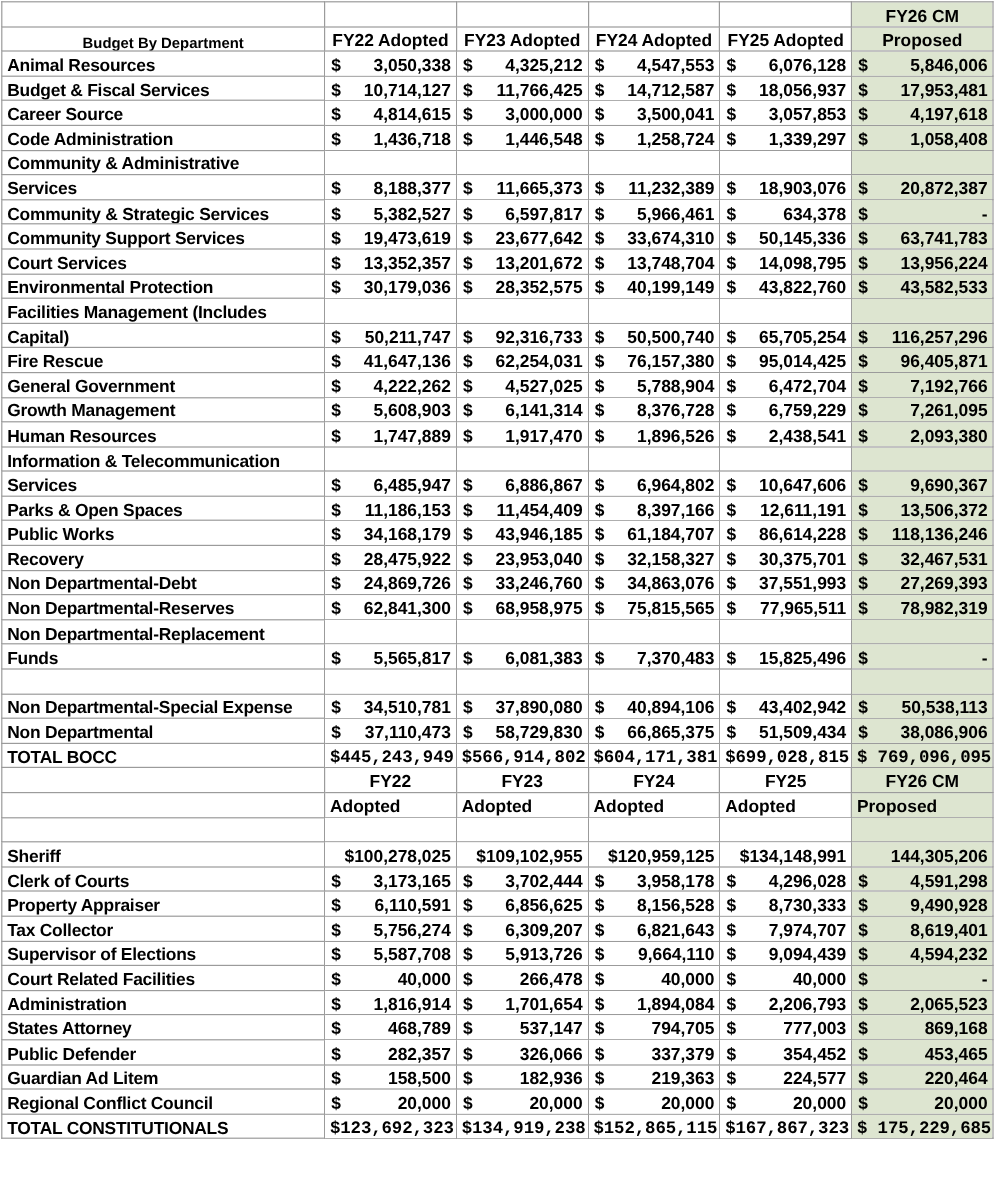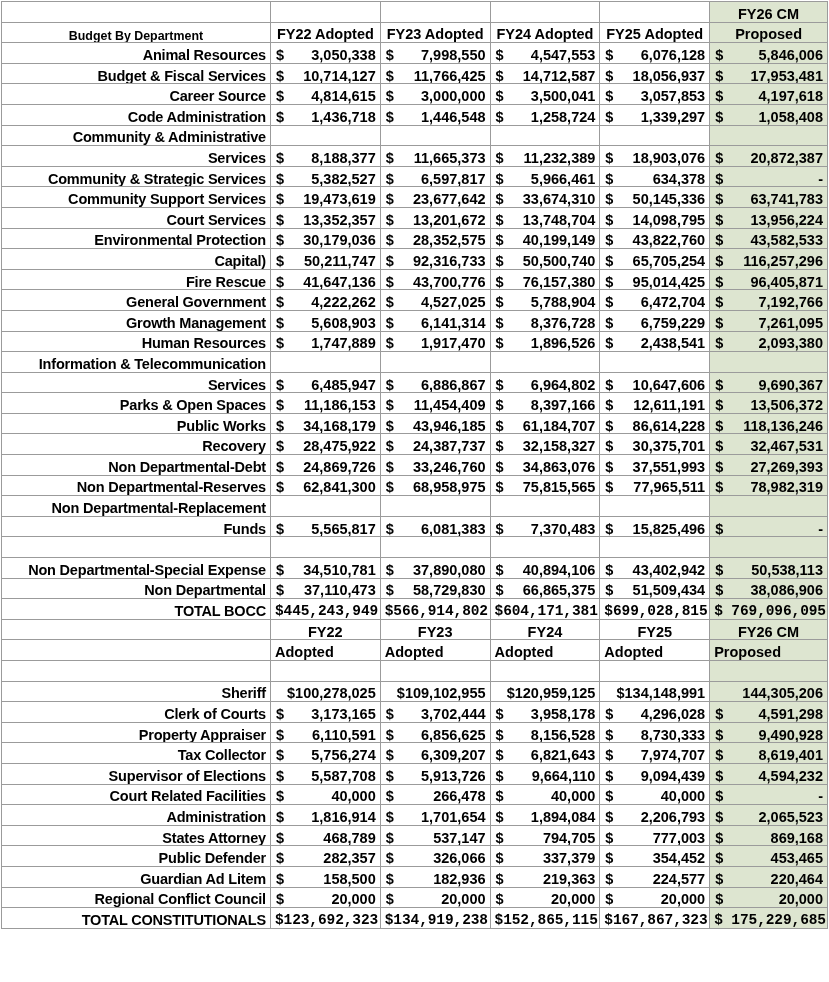--- a/index.html
+++ b/index.html
@@ -44,21 +44,21 @@
     vertical-align: bottom;
     white-space: nowrap;
     overflow: hidden;
     background: #ffffff;
   }
 
   
   table.budget { border: 1px solid #000; }
 
   .dept {
-    text-align: right;
+    text-align: left;
     letter-spacing: -0.2px;
   }
   .num {
     text-align: right;
     font-weight: normal;
     position: relative;
     padding-right: 5px;
   }
   .num .dollar {
     position: absolute;
@@ -169,21 +169,21 @@
           <td class="deptlabel">Budget By Department</td>
           <td class="ctr ">FY22 Adopted</td>
           <td class="ctr ">FY23 Adopted</td>
           <td class="ctr ">FY24 Adopted</td>
           <td class="ctr ">FY25 Adopted</td>
           <td class="ctr hl">Proposed</td>
         </tr>
         <tr>
           <td class="dept">Animal Resources</td>
           <td class="num "><span class="dollar">$</span><span class="amt">3,050,338</span></td>
-          <td class="num "><span class="dollar">$</span><span class="amt">7,998,550</span></td>
+          <td class="num "><span class="dollar">$</span><span class="amt">4,325,212</span></td>
           <td class="num "><span class="dollar">$</span><span class="amt">4,547,553</span></td>
           <td class="num "><span class="dollar">$</span><span class="amt">6,076,128</span></td>
           <td class="num hl"><span class="dollar">$</span><span class="amt">5,846,006</span></td>
         </tr>
         <tr>
           <td class="dept">Budget &amp; Fiscal Services</td>
           <td class="num "><span class="dollar">$</span><span class="amt">10,714,127</span></td>
           <td class="num "><span class="dollar">$</span><span class="amt">11,766,425</span></td>
           <td class="num "><span class="dollar">$</span><span class="amt">14,712,587</span></td>
           <td class="num "><span class="dollar">$</span><span class="amt">18,056,937</span></td>
@@ -246,32 +246,40 @@
           <td class="num hl"><span class="dollar">$</span><span class="amt">13,956,224</span></td>
         </tr>
         <tr>
           <td class="dept">Environmental Protection</td>
           <td class="num "><span class="dollar">$</span><span class="amt">30,179,036</span></td>
           <td class="num "><span class="dollar">$</span><span class="amt">28,352,575</span></td>
           <td class="num "><span class="dollar">$</span><span class="amt">40,199,149</span></td>
           <td class="num "><span class="dollar">$</span><span class="amt">43,822,760</span></td>
           <td class="num hl"><span class="dollar">$</span><span class="amt">43,582,533</span></td>
         </tr>
+        <tr class="wrap-top">
+          <td class="dept">Facilities Management (Includes</td>
+          <td class="num "></td>
+          <td class="num "></td>
+          <td class="num "></td>
+          <td class="num "></td>
+          <td class="num hl"></td>
+        </tr>
         <tr class="wrap-bot">
           <td class="dept">Capital)</td>
           <td class="num "><span class="dollar">$</span><span class="amt">50,211,747</span></td>
           <td class="num "><span class="dollar">$</span><span class="amt">92,316,733</span></td>
           <td class="num "><span class="dollar">$</span><span class="amt">50,500,740</span></td>
           <td class="num "><span class="dollar">$</span><span class="amt">65,705,254</span></td>
           <td class="num hl"><span class="dollar">$</span><span class="amt">116,257,296</span></td>
         </tr>
         <tr>
           <td class="dept">Fire Rescue</td>
           <td class="num "><span class="dollar">$</span><span class="amt">41,647,136</span></td>
-          <td class="num "><span class="dollar">$</span><span class="amt">43,700,776</span></td>
+          <td class="num "><span class="dollar">$</span><span class="amt">62,254,031</span></td>
           <td class="num "><span class="dollar">$</span><span class="amt">76,157,380</span></td>
           <td class="num "><span class="dollar">$</span><span class="amt">95,014,425</span></td>
           <td class="num hl"><span class="dollar">$</span><span class="amt">96,405,871</span></td>
         </tr>
         <tr>
           <td class="dept">General Government</td>
           <td class="num "><span class="dollar">$</span><span class="amt">4,222,262</span></td>
           <td class="num "><span class="dollar">$</span><span class="amt">4,527,025</span></td>
           <td class="num "><span class="dollar">$</span><span class="amt">5,788,904</span></td>
           <td class="num "><span class="dollar">$</span><span class="amt">6,472,704</span></td>
@@ -321,21 +329,21 @@
           <td class="dept">Public Works</td>
           <td class="num "><span class="dollar">$</span><span class="amt">34,168,179</span></td>
           <td class="num "><span class="dollar">$</span><span class="amt">43,946,185</span></td>
           <td class="num "><span class="dollar">$</span><span class="amt">61,184,707</span></td>
           <td class="num "><span class="dollar">$</span><span class="amt">86,614,228</span></td>
           <td class="num hl"><span class="dollar">$</span><span class="amt">118,136,246</span></td>
         </tr>
         <tr class="wrap-bot">
           <td class="dept">Recovery</td>
           <td class="num "><span class="dollar">$</span><span class="amt">28,475,922</span></td>
-          <td class="num "><span class="dollar">$</span><span class="amt">24,387,737</span></td>
+          <td class="num "><span class="dollar">$</span><span class="amt">23,953,040</span></td>
           <td class="num "><span class="dollar">$</span><span class="amt">32,158,327</span></td>
           <td class="num "><span class="dollar">$</span><span class="amt">30,375,701</span></td>
           <td class="num hl"><span class="dollar">$</span><span class="amt">32,467,531</span></td>
         </tr>
         <tr>
           <td class="dept">Non Departmental-Debt</td>
           <td class="num "><span class="dollar">$</span><span class="amt">24,869,726</span></td>
           <td class="num "><span class="dollar">$</span><span class="amt">33,246,760</span></td>
           <td class="num "><span class="dollar">$</span><span class="amt">34,863,076</span></td>
           <td class="num "><span class="dollar">$</span><span class="amt">37,551,993</span></td>

